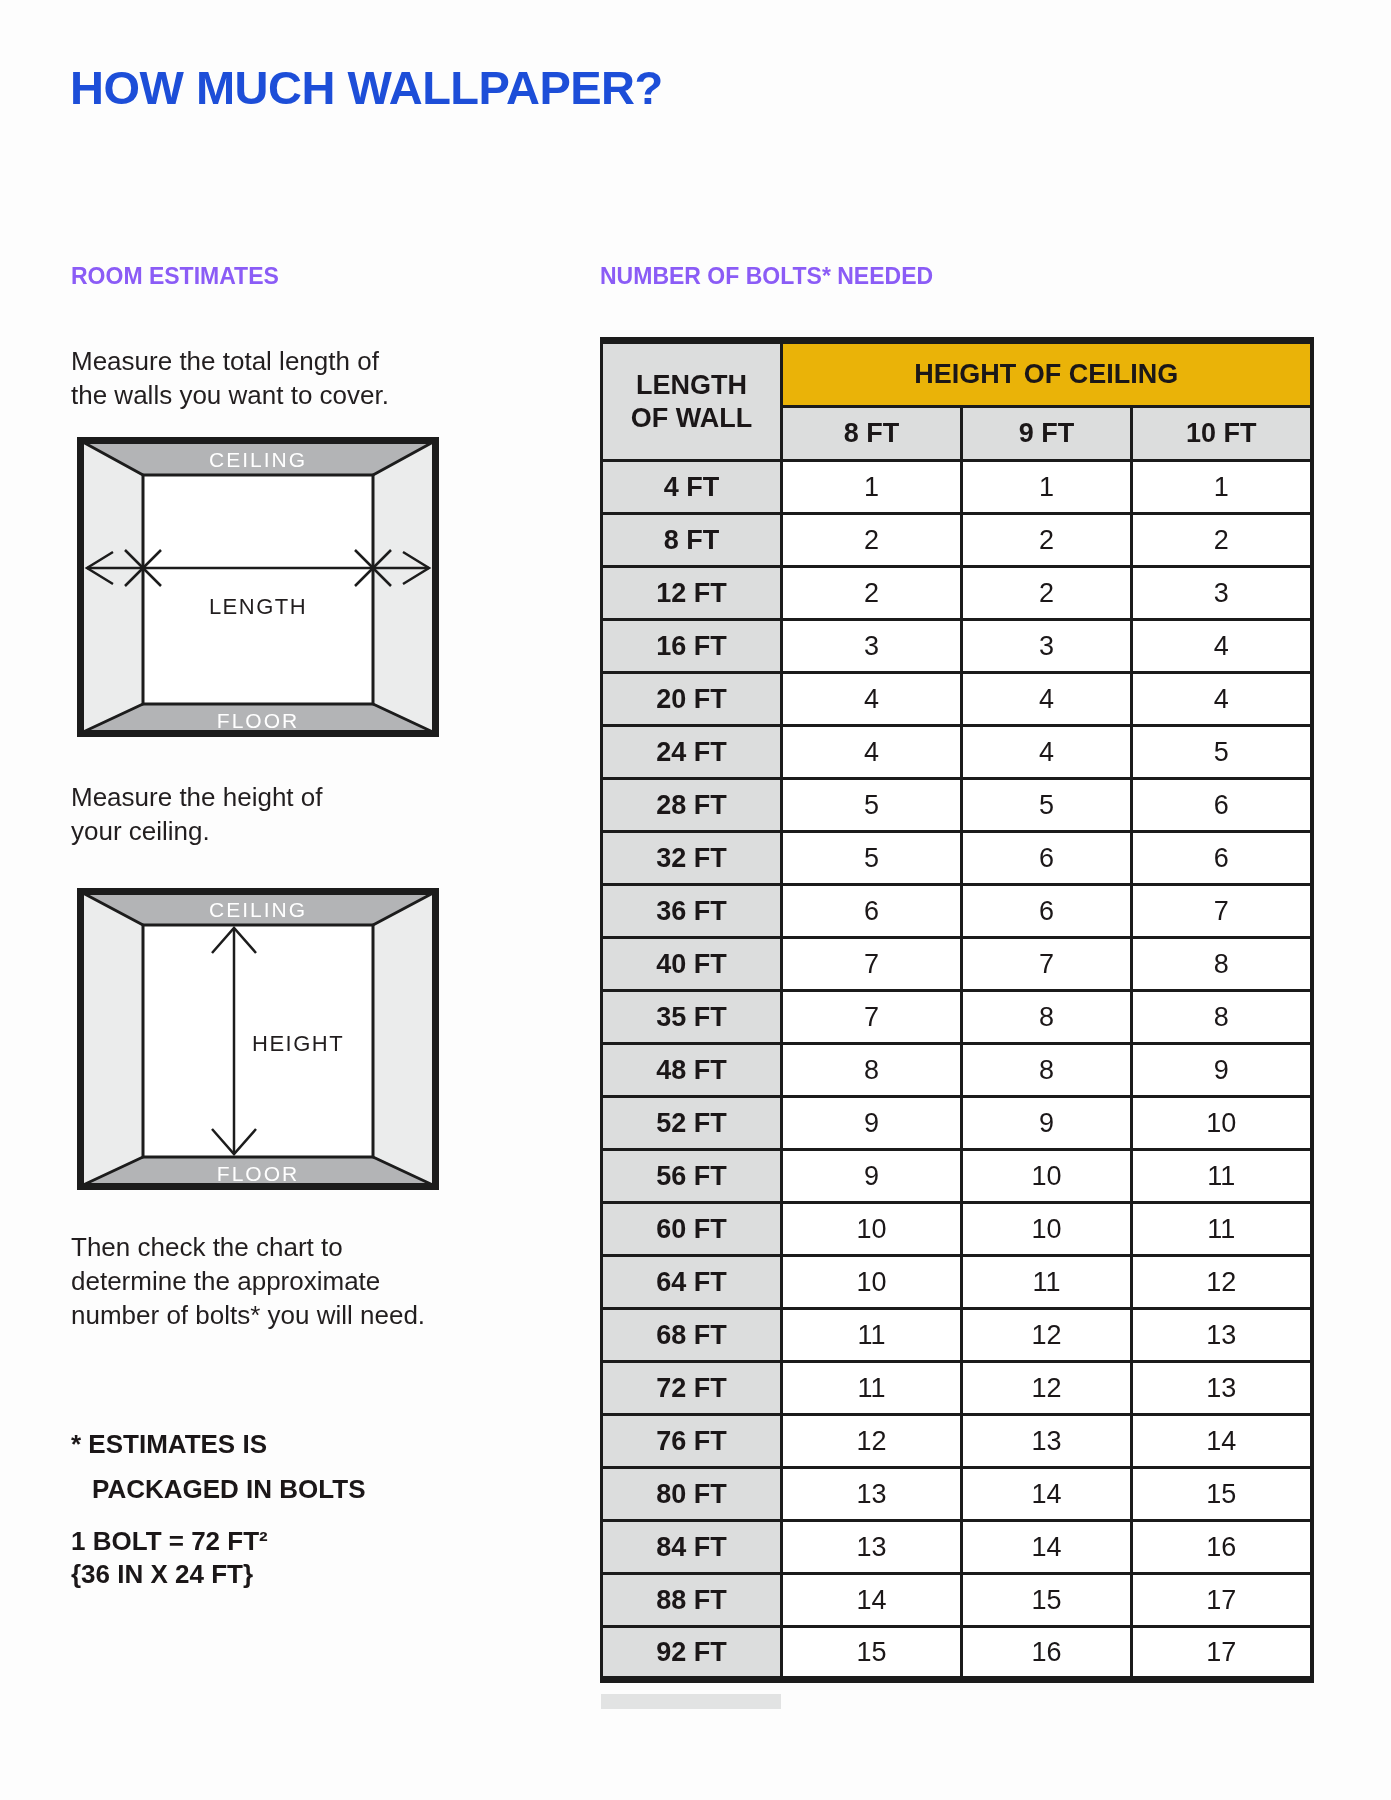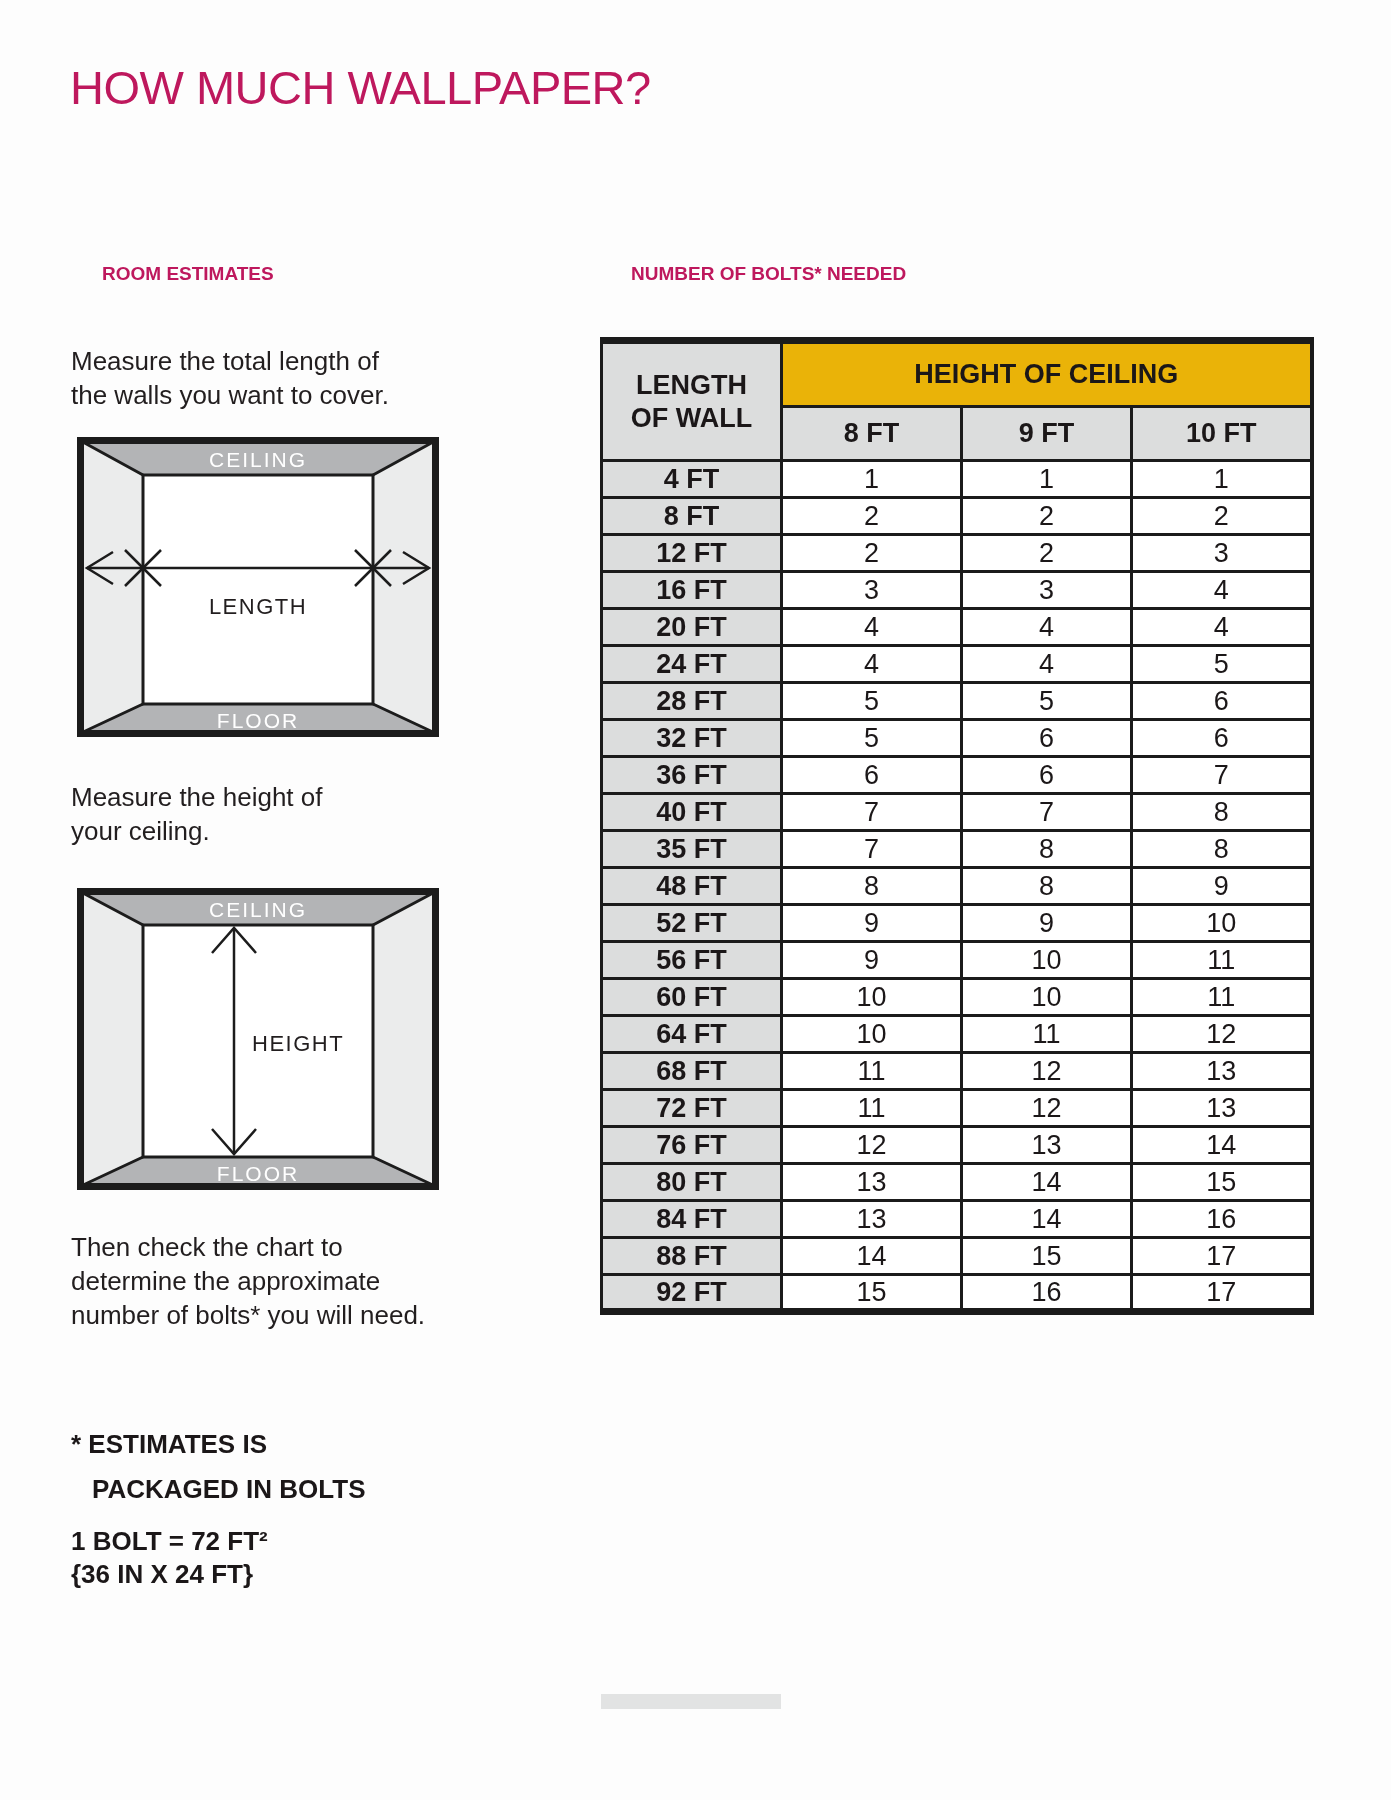--- a/index.html
+++ b/index.html
@@ -2,23 +2,23 @@
 <html><head>
 <meta charset="utf-8">
 <style>
   html,body{margin:0;padding:0;}
   body{
     width:1391px;height:1800px;position:relative;overflow:hidden;
     background:#fdfdfd;font-family:"Liberation Sans",sans-serif;color:#221e1f;
   }
   .abs{position:absolute;}
   .page-title{
-    left:70px;top:60px;font-size:47px;font-weight:normal;color:#be185d;letter-spacing:-0.5px;
+    left:70px;top:60px;font-size:47px;font-weight:bold;color:#1d4ed8;letter-spacing:-0.5px;
   }
-  .section-heading{font-size:19px;font-weight:bold;color:#be185d;letter-spacing:0px;margin-left:31px;}
+  .section-heading{font-size:23px;font-weight:bold;color:#8b5cf6;letter-spacing:0px;}
   #room-estimates-heading{left:71px;top:263px;}
   #bolts-heading{left:600px;top:263px;width:710px;text-align:left;}
   .body-par{font-size:26px;line-height:34px;color:#221e1f;}
   #para1{left:71px;top:324px;margin-top:20px;}
   #para2{left:71px;top:780px;}
   #para3{left:71px;top:1230px;}
   .foot-note{font-size:26px;line-height:33px;font-weight:bold;color:#1b1718;}
   #footnote{left:71px;top:1428px;}
   #footnote .indent{padding-left:21px;margin-top:12px;}
   #bolt-info{left:71px;top:1525px;}
@@ -31,21 +31,21 @@
   #bolts-table-wrap{left:600px;top:337px;}
   table.bolts-table{border-collapse:collapse;table-layout:fixed;
     border-top:7px solid #1b1b1b;border-bottom:7px solid #1b1b1b;
     border-left:3px solid #1b1b1b;border-right:4px solid #1b1b1b;}
   .bolts-table th,.bolts-table td{
     border:3px solid #1b1b1b;padding:0;text-align:center;vertical-align:middle;
     font-size:27px;color:#1b1718;
   }
   .bolts-table thead tr.r1{height:66px;}
   .bolts-table thead tr.r2{height:54px;}
-  .bolts-table tbody tr{height:37px;}
+  .bolts-table tbody tr{height:53px;}
   .corner-cell{background:#dcdddd;font-weight:bold;border-right:6px solid #1b1b1b;
     border-bottom:6px solid #1b1b1b;font-size:27px;line-height:33px;}
   .group-hdr{background:#eab308;font-weight:bold;border-bottom:4px solid #1b1b1b;}
   .subhdr{background:#dcdddd;font-weight:bold;border-bottom:6px solid #1b1b1b;}
   .rowlabel{background:#dcdddd;font-weight:bold;border-right:6px solid #1b1b1b;font-size:26px;}
   td.val{background:#ffffff;font-weight:normal;}
   #table-foot-strip{left:601px;top:1694px;width:180px;height:15px;background:#e2e3e3;}
 </style>
 </head>
 <body>

